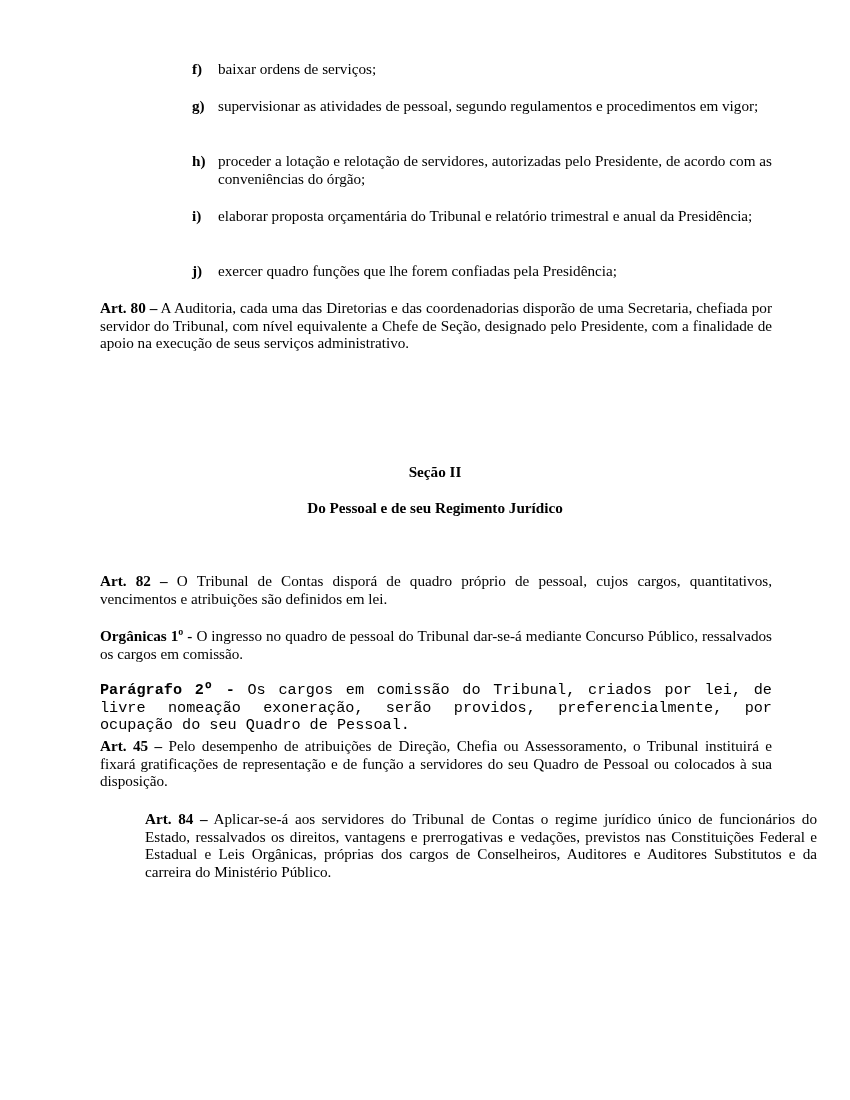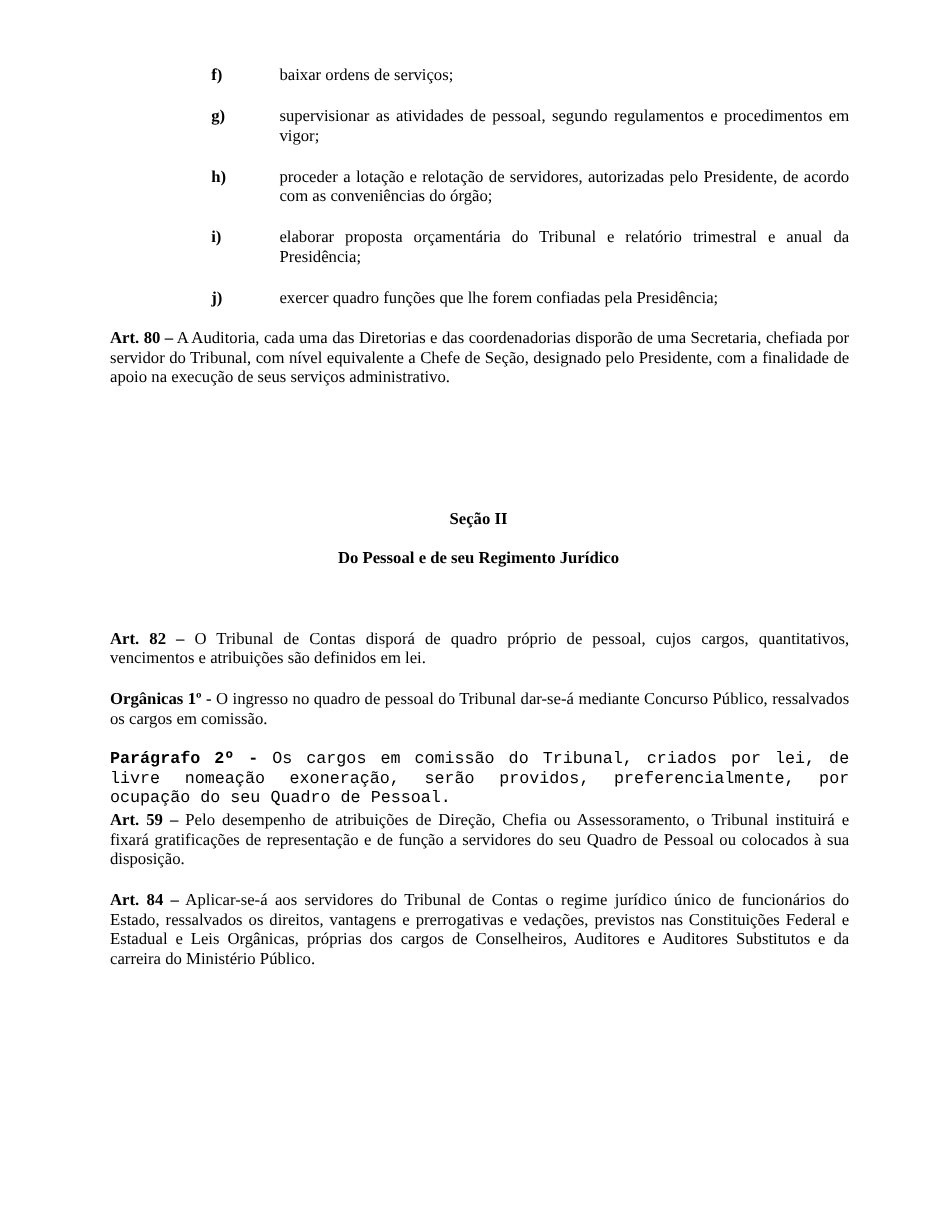--- a/index.html
+++ b/index.html
@@ -30,21 +30,20 @@
       text-align: justify;
     }
     .item .letter {
       font-weight: bold;
       width: 26px;
       flex: 0 0 26px;
     }
     .item .text {
       flex: 1;
       text-align: justify;
-      margin-left: 36px;
     }
     .para {
       position: absolute;
       left: 100px;
       width: 672px;
       text-align: justify;
     }
     .para.indent {
       left: 148px;
       width: 624px;
@@ -102,21 +101,21 @@
 
   <div class="para" style="top:627px;">
     <b>Orgânicas 1º -</b><span> O ingresso no quadro de pessoal do Tribunal dar-se-á mediante Concurso Público, ressalvados os cargos em comissão.</span>
   </div>
 
   <div class="para" style="top:682px;font-family:Liberation Mono, monospace;">
     <b>Parágrafo 2º -</b><span> Os cargos em comissão do Tribunal, criados por lei, de livre nomeação exoneração, serão providos, preferencialmente, por ocupação do seu Quadro de Pessoal.</span>
   </div>
 
   <div class="para" style="top:737px;">
-    <b>Art. 59 –</b><span> Pelo desempenho de atribuições de Direção, Chefia ou Assessoramento, o Tribunal instituirá e fixará gratificações de representação e de função a servidores do seu Quadro de Pessoal ou colocados à sua disposição.</span>
+    <b>Art. 45 –</b><span> Pelo desempenho de atribuições de Direção, Chefia ou Assessoramento, o Tribunal instituirá e fixará gratificações de representação e de função a servidores do seu Quadro de Pessoal ou colocados à sua disposição.</span>
   </div>
 
-  <div class="para" style="top:810px;">
+  <div class="para" style="top:810px;margin-left:45px;">
     <b>Art. 84 –</b><span> Aplicar-se-á aos servidores do Tribunal de Contas o regime jurídico único de funcionários do Estado, ressalvados os direitos, vantagens e prerrogativas e vedações, previstos nas Constituições Federal e Estadual e Leis Orgânicas, próprias dos cargos de Conselheiros, Auditores e Auditores Substitutos e da carreira do Ministério Público.</span>
   </div>
 
 
 </div>
 
 </body></html>

